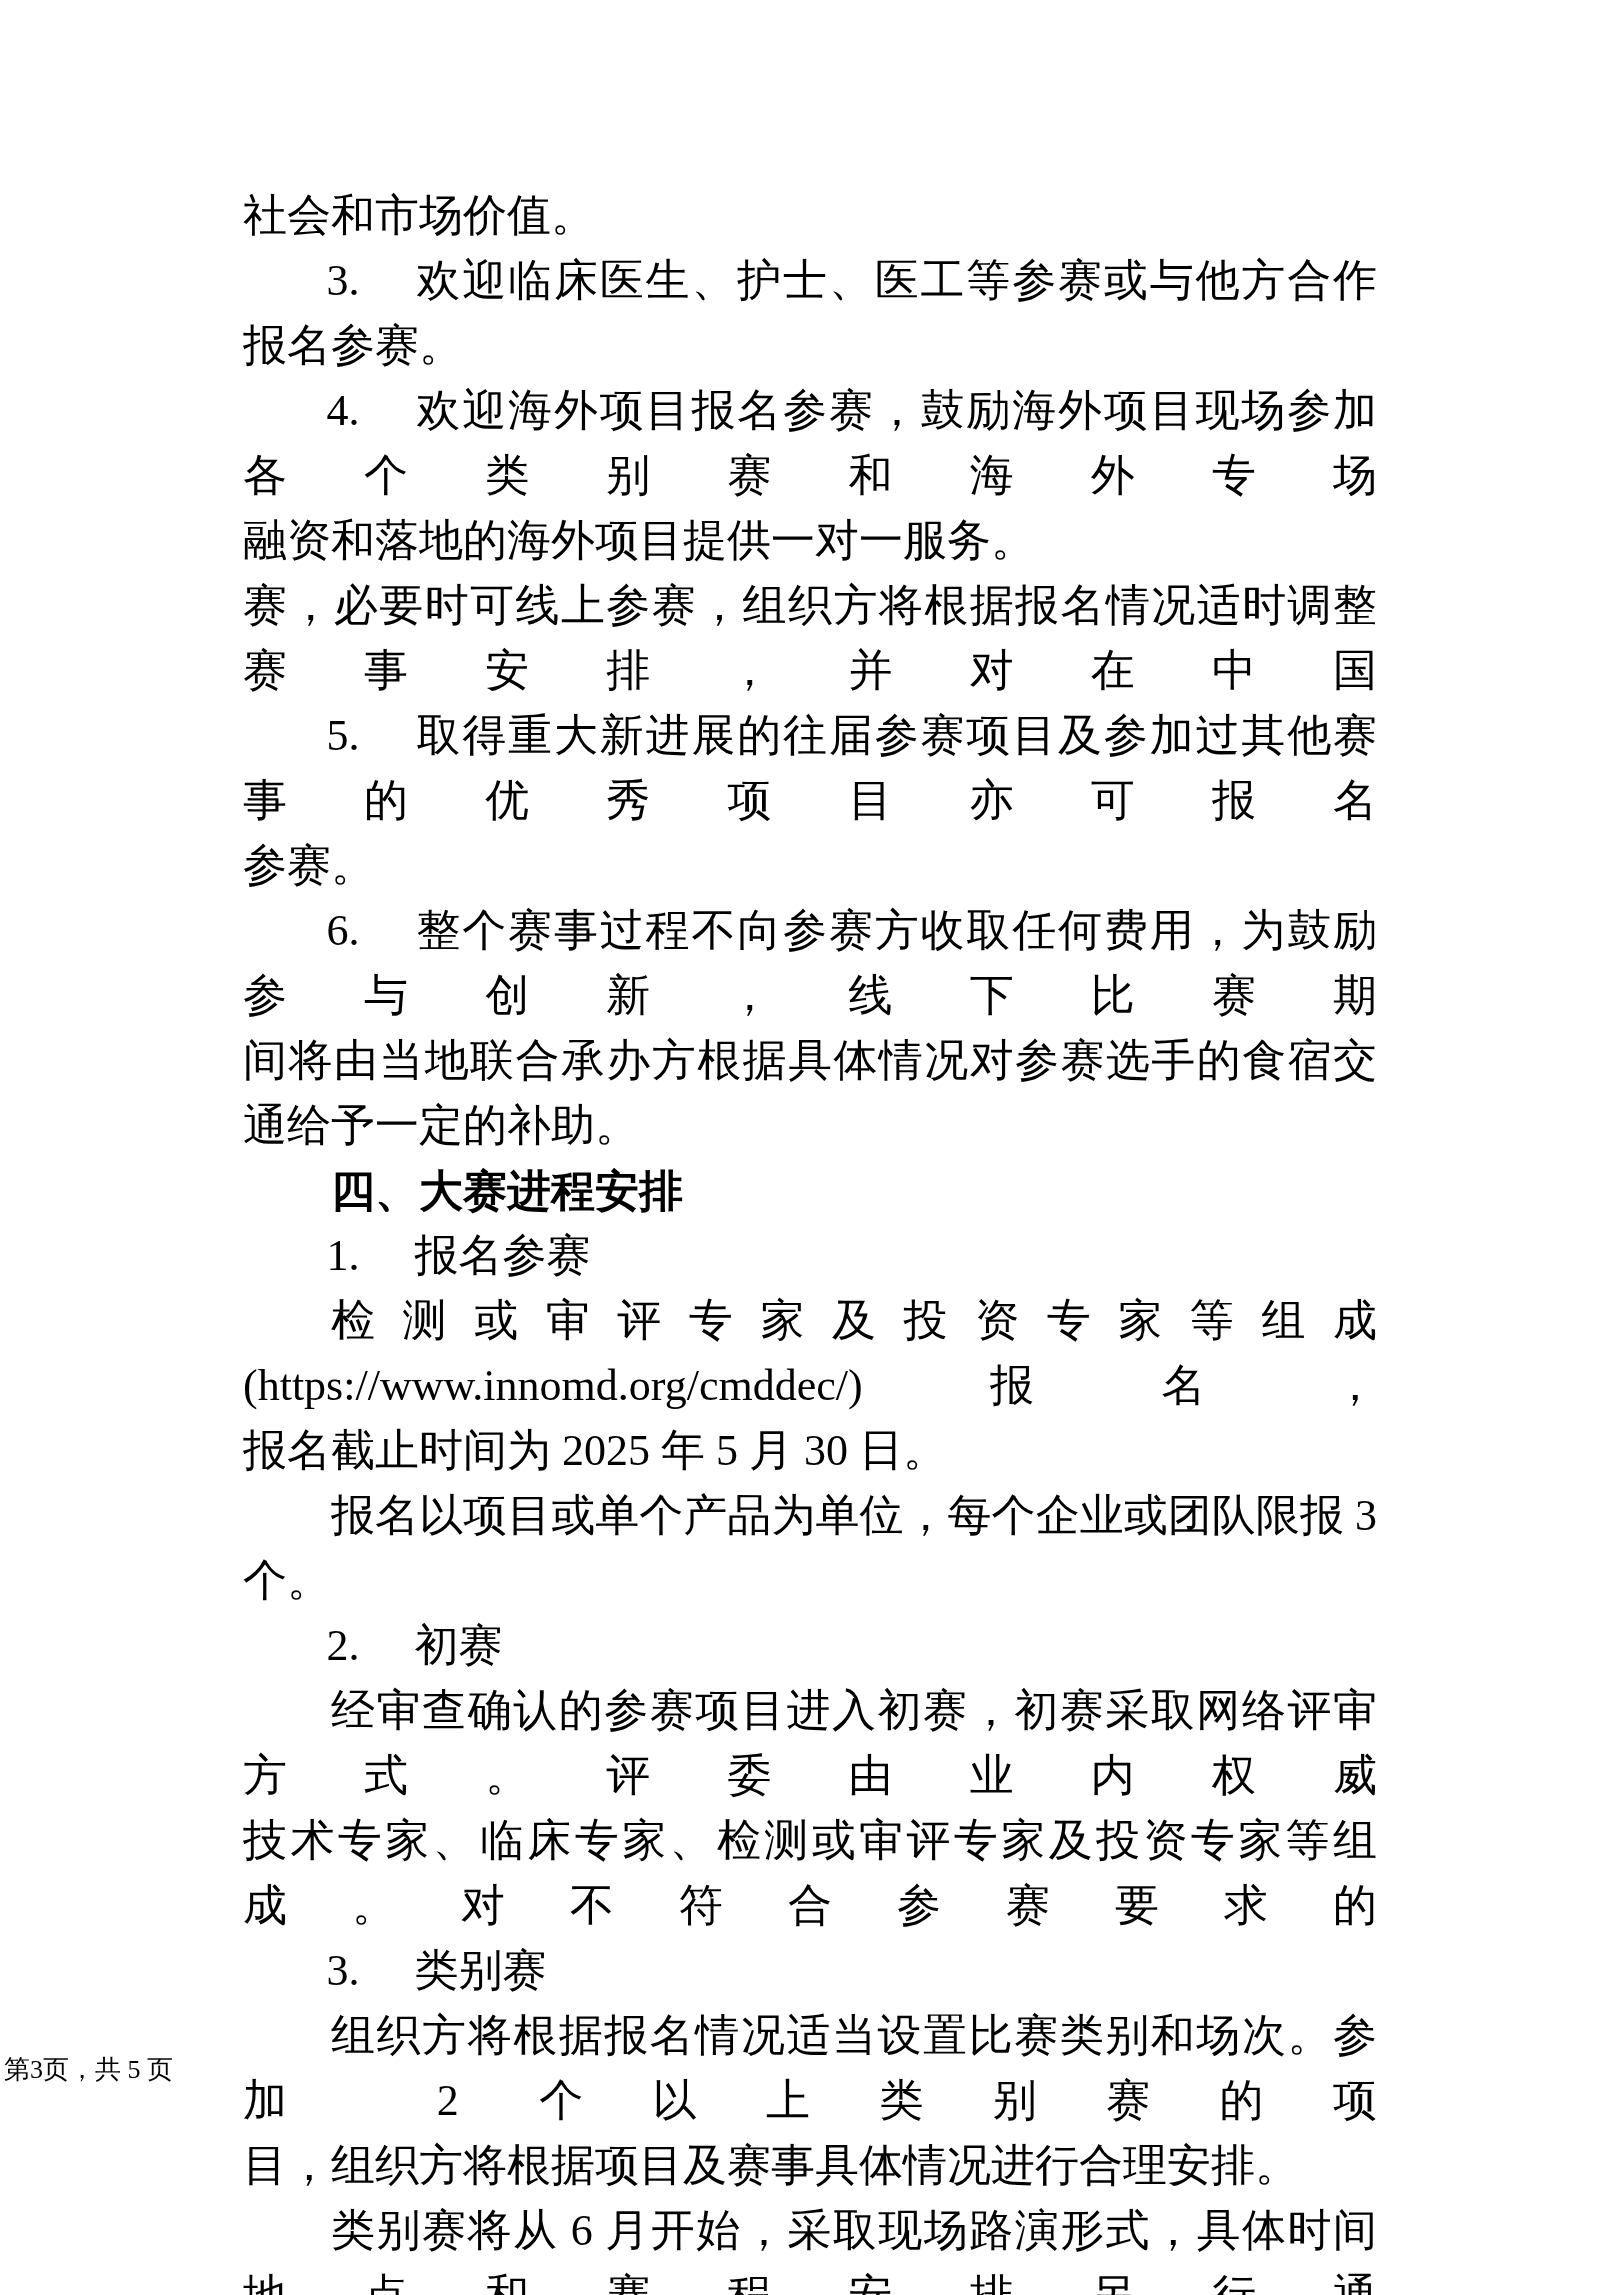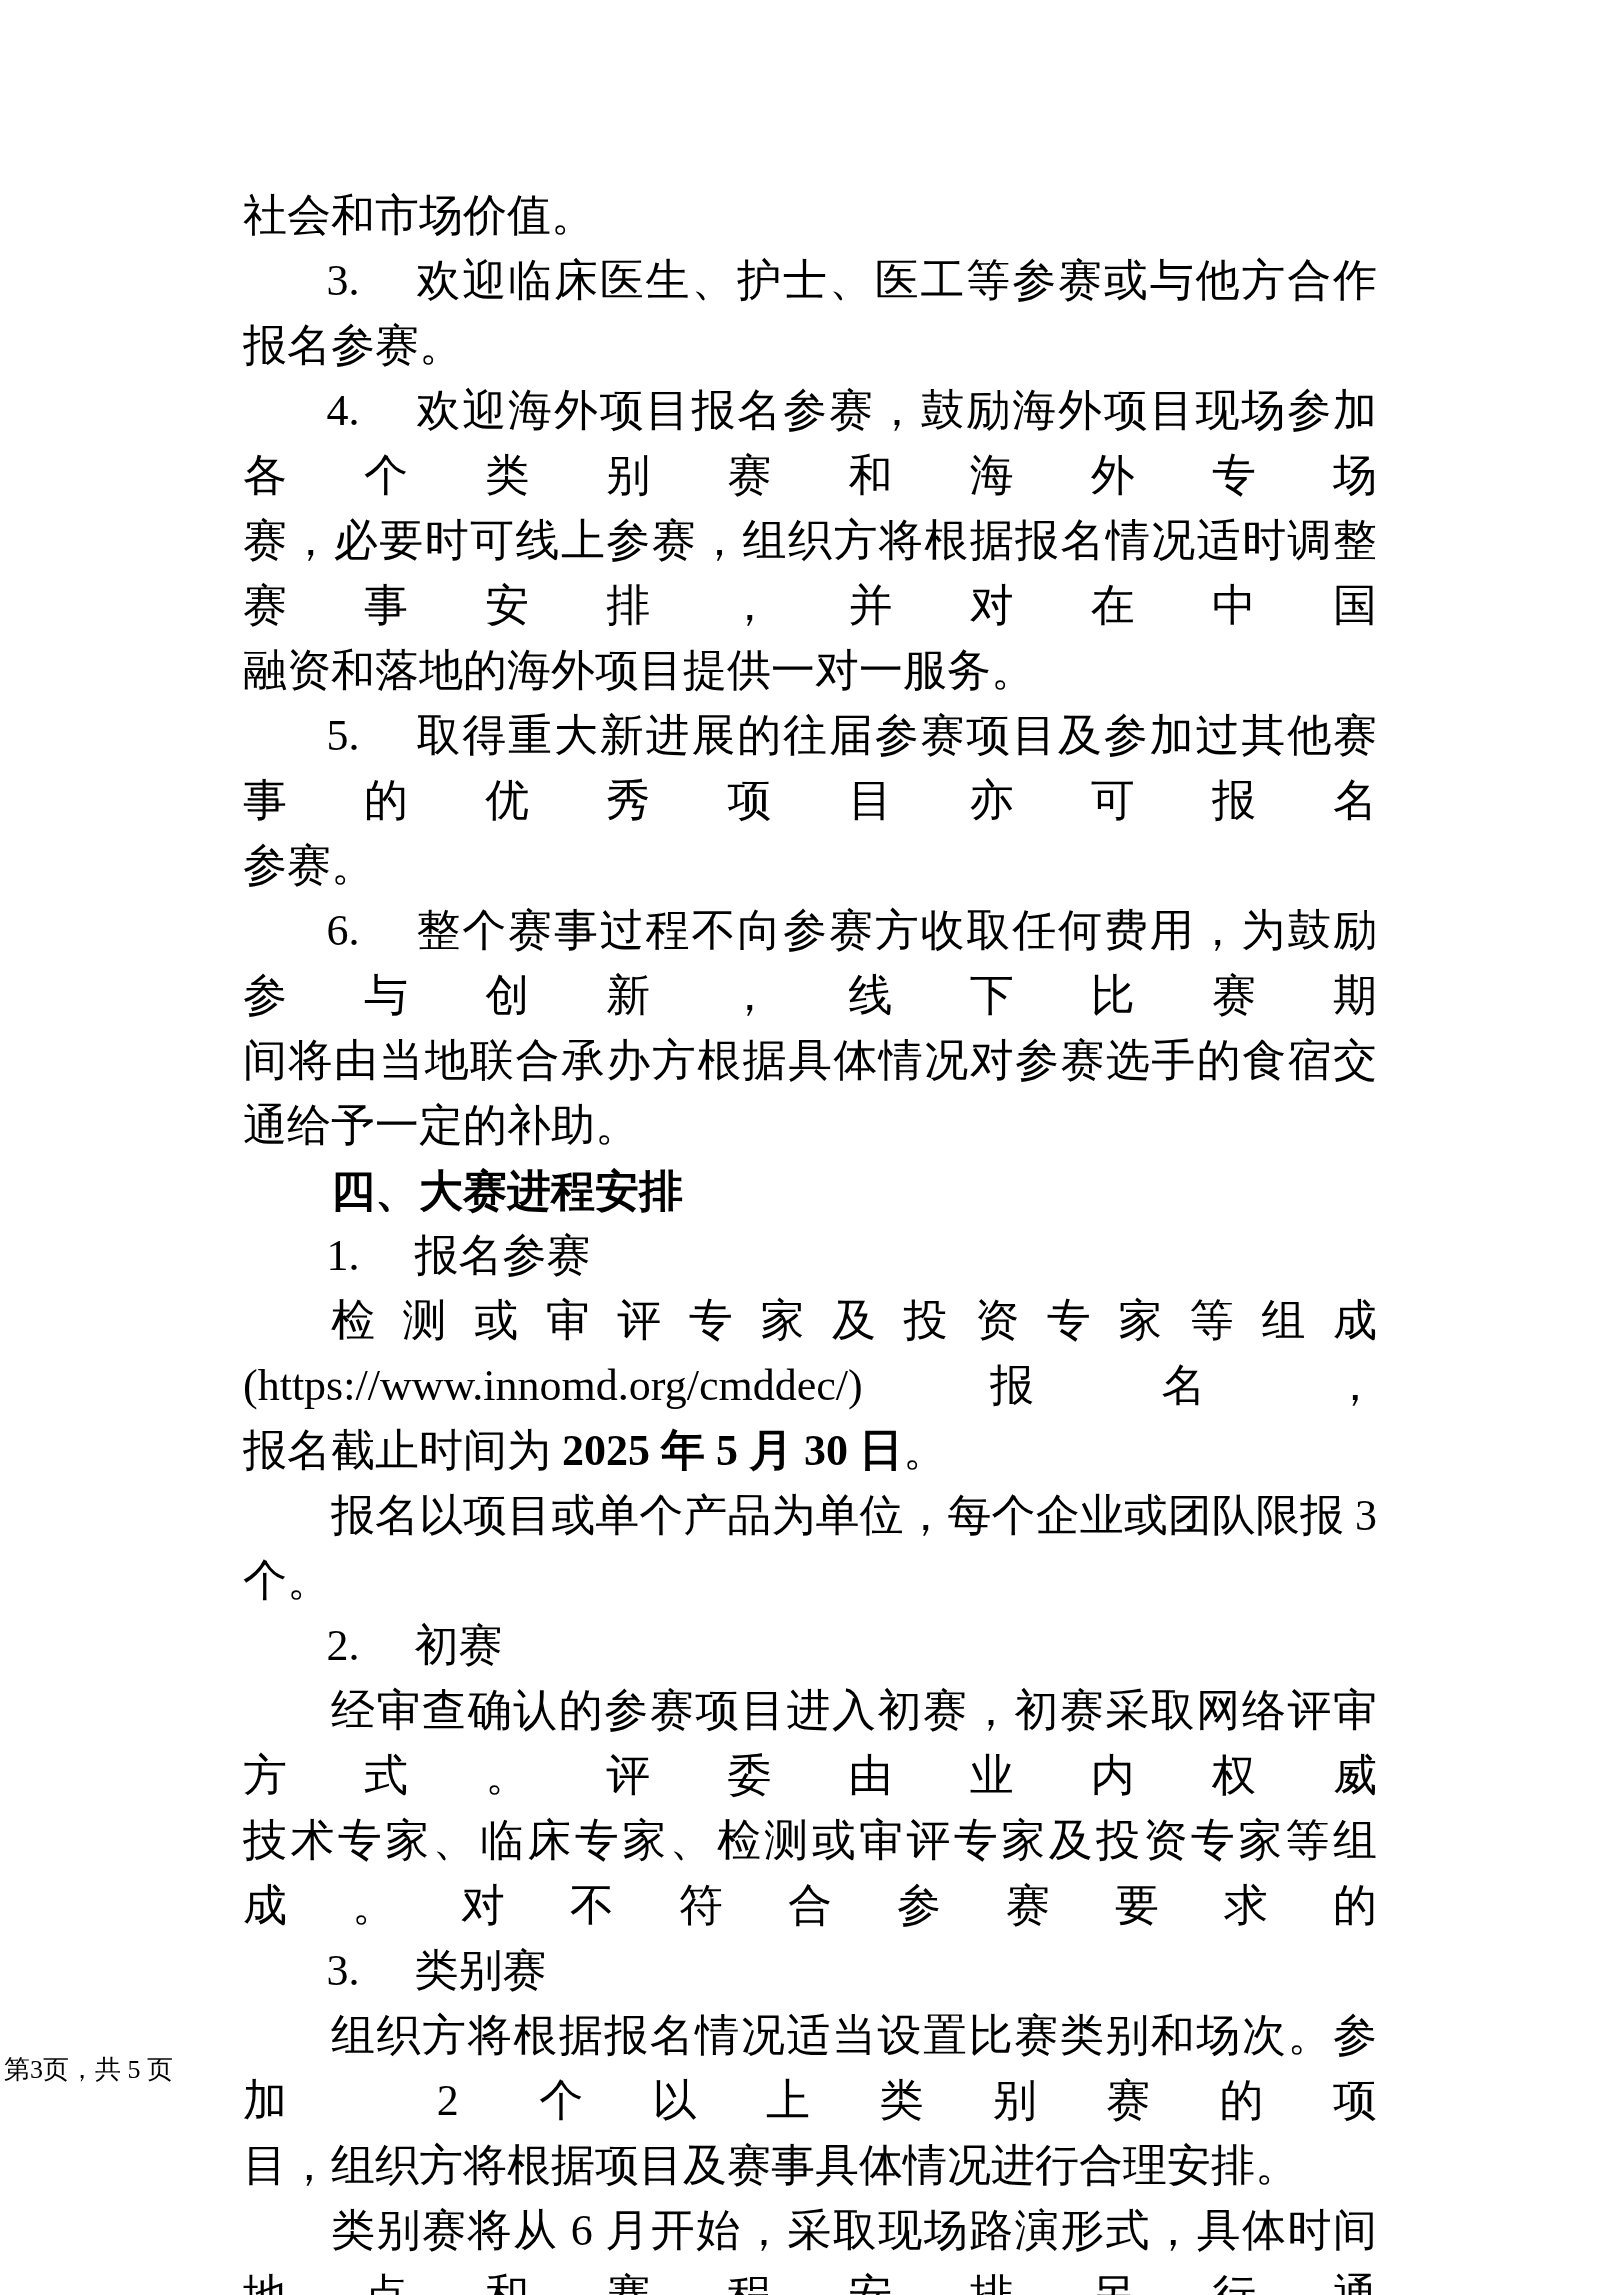--- a/index.html
+++ b/index.html
@@ -28,42 +28,42 @@
   }
   .line.just { text-align-last: justify; }
   .line.para { text-indent: 2em; }
   .line.list { text-indent: 1.9em; }
   .line.heading {
     text-indent: 2em;
     font-weight: 700;
     font-family: "Liberation Sans", sans-serif;
   }
   .num { display: inline-block; width: 2em; text-indent: 0; }
-  .b { font-weight: 700; }
+  .b { font-weight: 400; }
   .footer {
     position: absolute;
     top: 2051px;
     left: 4px;
     width: 100%;
     text-align: left;
     font-size: 26px;
     line-height: 37px;
   }
 </style>
 </head>
 <body>
 
 <div class="page">
   <main class="doc-body">
     <div id="doc">
         <div class="line"><span>社会和市场价值。</span></div>
         <div class="line list"><span class="num">3.</span><span>欢迎临床医生、护士、医工等参赛或与他方合作报名参赛。</span></div>
         <div class="line list just"><span class="num">4.</span><span>欢迎海外项目报名参赛，鼓励海外项目现场参加各个类别赛和海外专场</span></div>
+        <div class="line"><span>融资和落地的海外项目提供一对一服务。</span></div>
         <div class="line just"><span>赛，必要时可线上参赛，组织方将根据报名情况适时调整赛事安排，并对在中国</span></div>
-        <div class="line"><span>融资和落地的海外项目提供一对一服务。</span></div>
         <div class="line list just"><span class="num">5.</span><span>取得重大新进展的往届参赛项目及参加过其他赛事的优秀项目亦可报名</span></div>
         <div class="line"><span>参赛。</span></div>
         <div class="line list just"><span class="num">6.</span><span>整个赛事过程不向参赛方收取任何费用，为鼓励参与创新，线下比赛期</span></div>
         <div class="line"><span>间将由当地联合承办方根据具体情况对参赛选手的食宿交通给予一定的补助。</span></div>
         <div class="line heading"><span>四、大赛进程安排</span></div>
         <div class="line list"><span class="num">1.</span><span>报名参赛</span></div>
         <div class="line para just"><span>检测或审评专家及投资专家等组成(</span><span>https://www.innomd.org/cmddec/</span><span>)报名，</span></div>
         <div class="line"><span>报名截止时间为 </span><span class="b">2025 年 5 月 30 日</span><span>。</span></div>
         <div class="line para"><span>报名以项目或单个产品为单位，每个企业或团队限报 3 个。</span></div>
         <div class="line list"><span class="num">2.</span><span>初赛</span></div>

